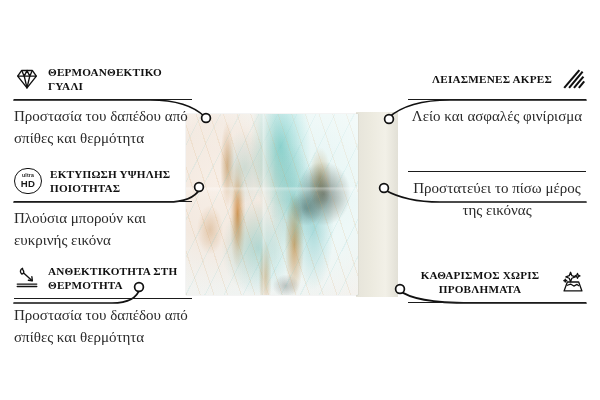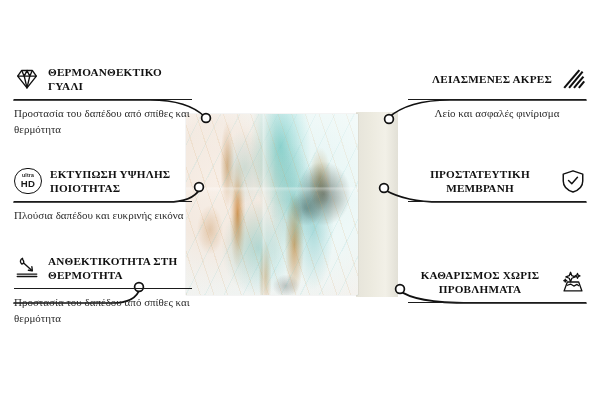--- a/index.html
+++ b/index.html
@@ -94,21 +94,21 @@
   .feature.right .f-head{flex-direction:row-reverse;}
   .f-title{
     font-family:"Liberation Serif", serif;
     font-size:11.2px;font-weight:700;letter-spacing:.2px;
     line-height:1.28;color:#111;
     text-transform:uppercase;
   }
   .rule{height:1px;background:#1b1b1b;margin:5px 0 6px 0;width:100%;}
   .f-desc{
     font-family:"Liberation Serif", serif;
-    font-size:11px;line-height:1.45;color:#2a2a2a;
+    font-size:15px;line-height:1.45;color:#2a2a2a;
   }
   .icon{width:26px;height:26px;flex:0 0 26px;display:block;}
   .icon svg{display:block;width:26px;height:26px;}
   .hd-badge{
     width:26px;height:24px;flex:0 0 26px;
     border:1.4px solid #111;border-radius:13px;
     display:flex;flex-direction:column;align-items:center;justify-content:center;
     font-family:"Liberation Sans", sans-serif;line-height:1;
   }
   .hd-badge .u{font-size:5.2px;letter-spacing:.2px;font-weight:700;margin-bottom:1px;}
@@ -170,24 +170,24 @@
 
   <div class="feature left" style="top:166px;">
     <div class="f-head">
       <span class="hd-badge">
         <span class="u">ultra</span>
         <span class="h">HD</span>
       </span>
       <span class="f-title">ΕΚΤΥΠΩΣΗ ΥΨΗΛΗΣ ΠΟΙΟΤΗΤΑΣ</span>
     </div>
     <div class="rule"></div>
-    <div class="f-desc">Πλούσια δαπέδου και ευκρινής εικόνα</div>
-  </div>
-
-  <div class="feature left" style="top:253px;">
+    <div class="f-desc">Πλούσια μπορούν και ευκρινής εικόνα</div>
+  </div>
+
+  <div class="feature left" style="top:263px;">
     <div class="f-head">
       <span class="icon">
         <svg viewBox="0 0 32 32">
           <g fill="none" stroke="#111" stroke-width="1.7" stroke-linecap="round" stroke-linejoin="round">
             <path d="M9,10.5 C6.5,8 8.5,5 10.5,4 C10,6 12,6.5 12,8.5 C12,10 10.8,11 9.4,11 Z"></path>
             <path d="M12.5,10.5 L22,19"></path>
             <path d="M22,14.5 L22.6,19.4 L17.7,18.8"></path>
             <path d="M4,23.5 L28,23.5"></path>
             <path d="M4,26.5 L28,26.5"></path>
           </g>
@@ -211,32 +211,22 @@
           </g>
         </svg>
       </span>
       <span class="f-title">ΛΕΙΑΣΜΕΝΕΣ ΑΚΡΕΣ</span>
     </div>
     <div class="rule"></div>
     <div class="f-desc">Λείο και ασφαλές φινίρισμα</div>
   </div>
 
   <div class="feature right" style="top:166px;">
-    <div class="f-head">
-      <span class="icon">
-        <svg viewBox="0 0 32 32">
-          <g fill="none" stroke="#111" stroke-width="1.8" stroke-linecap="round" stroke-linejoin="round">
-            <path d="M16,3.5 L28,7.5 L28,16 C28,23 22.5,27.5 16,29.5 C9.5,27.5 4,23 4,16 L4,7.5 Z"></path>
-            <path d="M10.5,15.5 L14.5,19.5 L21.5,11.5"></path>
-          </g>
-        </svg>
-      </span>
-      <span class="f-title">ΠΡΟΣΤΑΤΕΥΤΙΚΗ ΜΕΜΒΡΑΝΗ</span>
-    </div>
-    <div class="rule"></div>
+    <div class="rule"></div>
+    <div class="f-desc">Προστατεύει το πίσω μέρος της εικόνας</div>
   </div>
 
   <div class="feature right" style="top:267px;">
     <div class="f-head">
       <span class="icon">
         <svg viewBox="0 0 32 32">
           <g fill="none" stroke="#111" stroke-width="1.6" stroke-linecap="round" stroke-linejoin="round">
             <path d="M5,27 L9,16 L23,16 L27,27 Z"></path>
             <path d="M9,20 L13,18.5 L17,21 L21,19 L23,20.5"></path>
             <path d="M13,4 L14.6,8.2 L18.8,9.8 L14.6,11.4 L13,15.6 L11.4,11.4 L7.2,9.8 L11.4,8.2 Z"></path>

